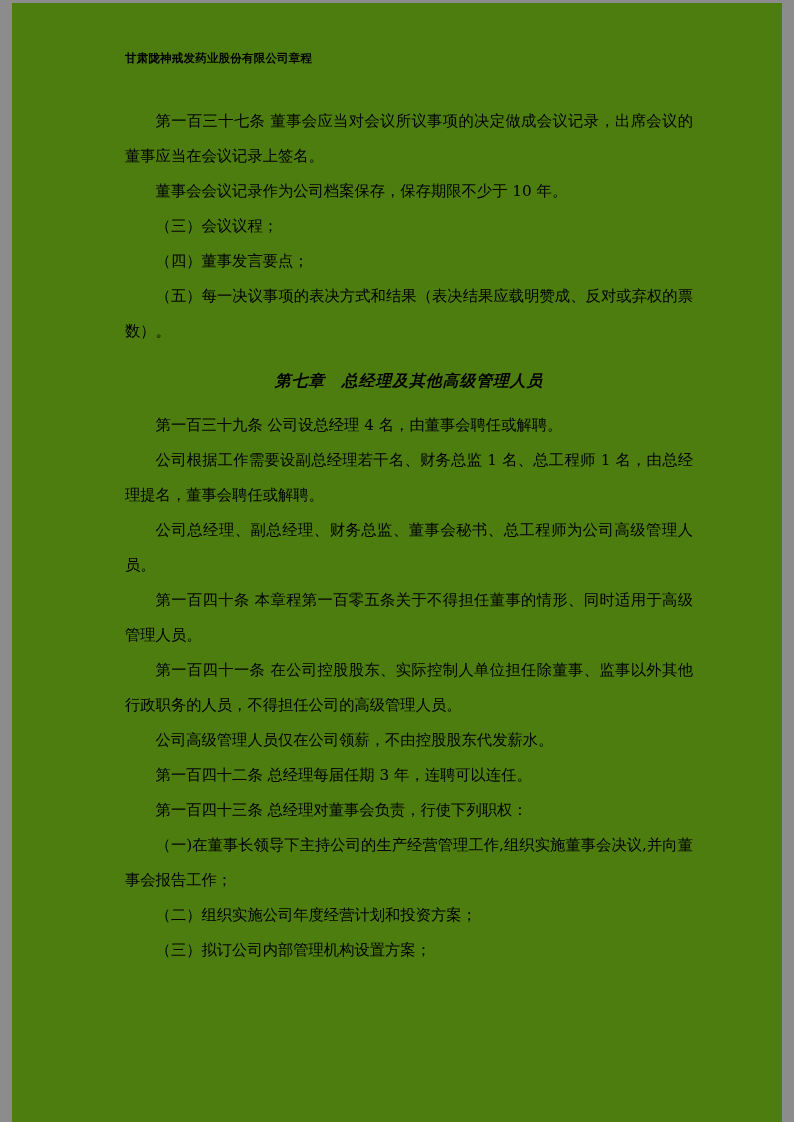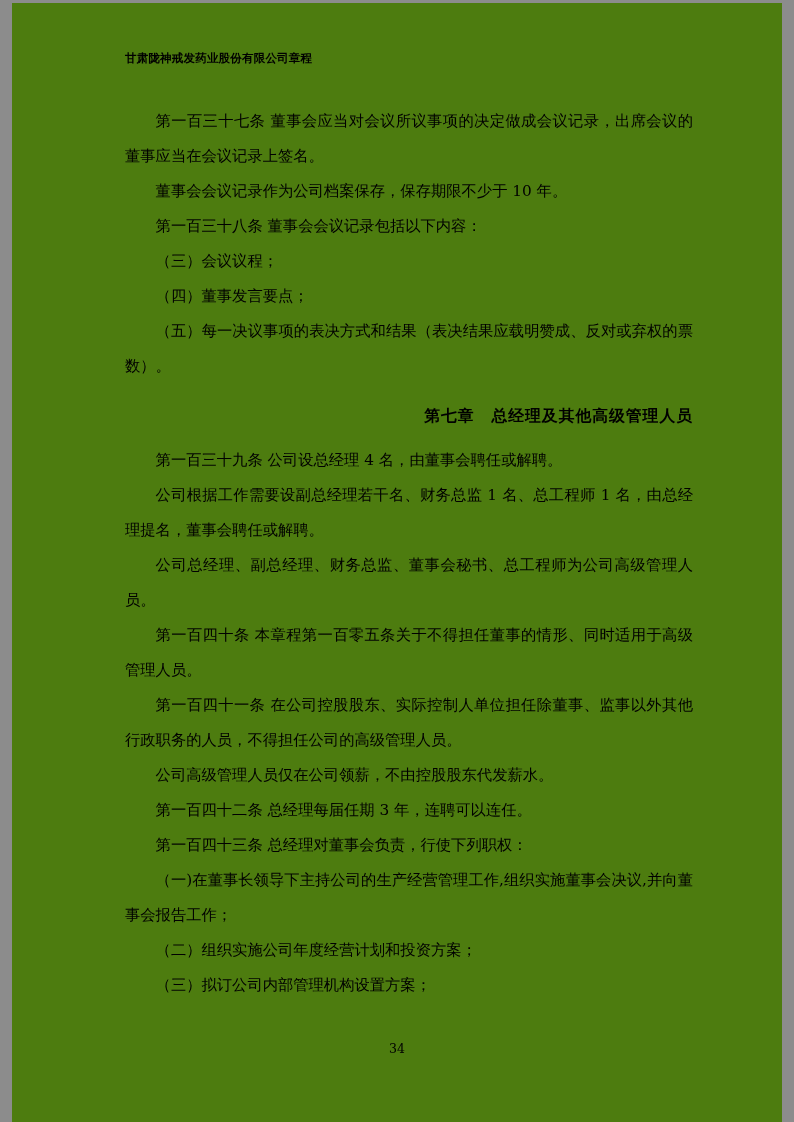--- a/index.html
+++ b/index.html
@@ -39,26 +39,27 @@
     text-justify: inter-ideograph;
     margin: 0;
   }
   .indent {
     text-indent: 2em;
   }
   .art-title {
     font-weight: normal;
   }
   .chapter {
-    text-align: right;
+    text-align: center;
     font-size: 15.8px;
     font-weight: bold;
     line-height: 35px;
     margin: 14px 0 10px 0;
     letter-spacing: 1px;
+    font-style: italic;
   }
   .pageno {
     position: absolute;
     left: 0;
     right: 0;
     top: 1038px;
     text-align: center;
     font-size: 12.5px;
     font-family: "DejaVu Serif", "Liberation Serif", serif;
   }
@@ -66,33 +67,31 @@
 </head>
 <body>
 
 <div class="page">
 
   <div class="content">
     <div class="header-line">甘肃陇神戒发药业股份有限公司章程</div>
     <div id="body-blocks">
         <p class="para indent"><span class="art-title">第一百三十七条</span> <span>董事会应当对会议所议事项的决定做成会议记录，出席会议的董事应当在会议记录上签名。</span></p>
         <p class="para indent"><span>董事会会议记录作为公司档案保存，保存期限不少于 10 年。</span></p>
-        <p class="para indent"><span class="art-title">第一百三十八条</span> <span>董事会会议记录包括以下内容：</span></p>
         <p class="para indent"><span>（三）会议议程；</span></p>
         <p class="para indent"><span>（四）董事发言要点；</span></p>
         <p class="para indent"><span>（五）每一决议事项的表决方式和结果（表决结果应载明赞成、反对或弃权的票数）。</span></p>
         <div class="chapter">第七章　总经理及其他高级管理人员</div>
         <p class="para indent"><span class="art-title">第一百三十九条</span> <span>公司设总经理 4 名，由董事会聘任或解聘。</span></p>
         <p class="para indent"><span>公司根据工作需要设副总经理若干名、财务总监 1 名、总工程师 1 名，由总经理提名，董事会聘任或解聘。</span></p>
         <p class="para indent"><span>公司总经理、副总经理、财务总监、董事会秘书、总工程师为公司高级管理人员。</span></p>
         <p class="para indent"><span class="art-title">第一百四十条</span> <span>本章程第一百零五条关于不得担任董事的情形、同时适用于高级管理人员。</span></p>
         <p class="para indent"><span class="art-title">第一百四十一条</span> <span>在公司控股股东、实际控制人单位担任除董事、监事以外其他行政职务的人员，不得担任公司的高级管理人员。</span></p>
         <p class="para indent"><span>公司高级管理人员仅在公司领薪，不由控股股东代发薪水。</span></p>
         <p class="para indent"><span class="art-title">第一百四十二条</span> <span>总经理每届任期 3 年，连聘可以连任。</span></p>
         <p class="para indent"><span class="art-title">第一百四十三条</span> <span>总经理对董事会负责，行使下列职权：</span></p>
         <p class="para indent"><span>（一)在董事长领导下主持公司的生产经营管理工作,组织实施董事会决议,并向董事会报告工作；</span></p>
         <p class="para indent"><span>（二）组织实施公司年度经营计划和投资方案；</span></p>
         <p class="para indent"><span>（三）拟订公司内部管理机构设置方案；</span></p>
       </div>
   </div>
 
-  <div class="pageno">34</div>
 </div>
 
 </body></html>

